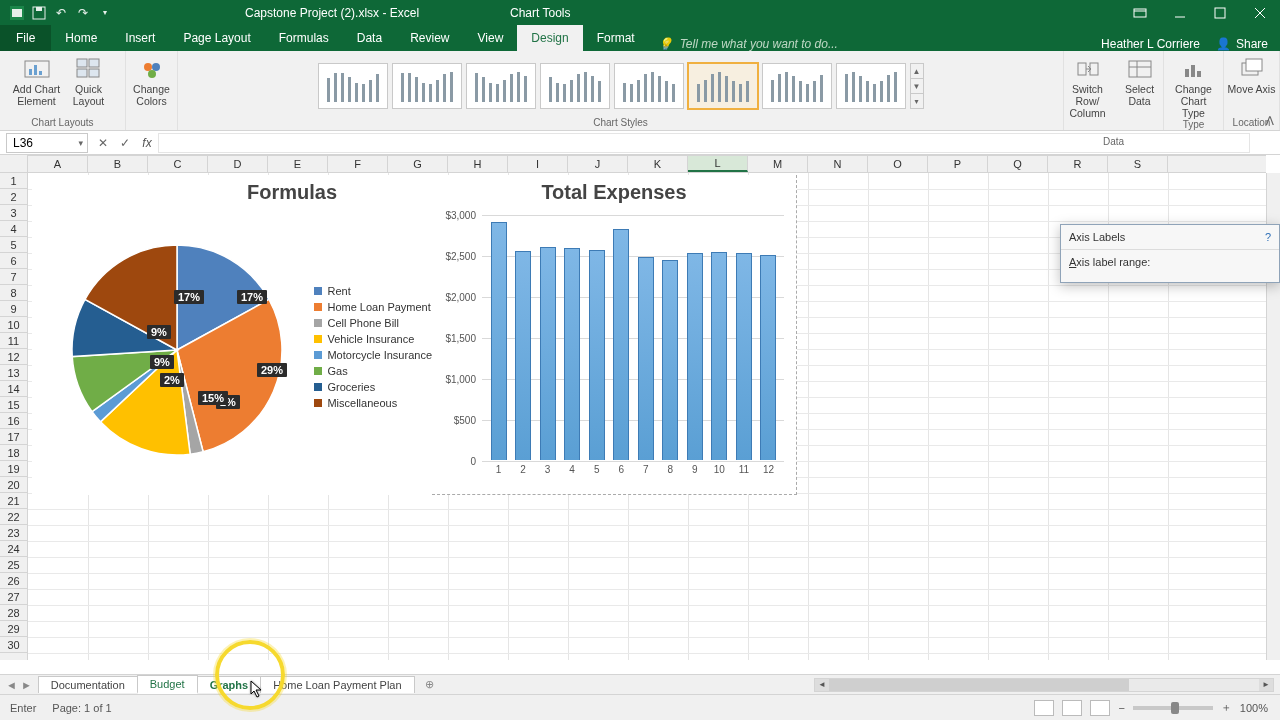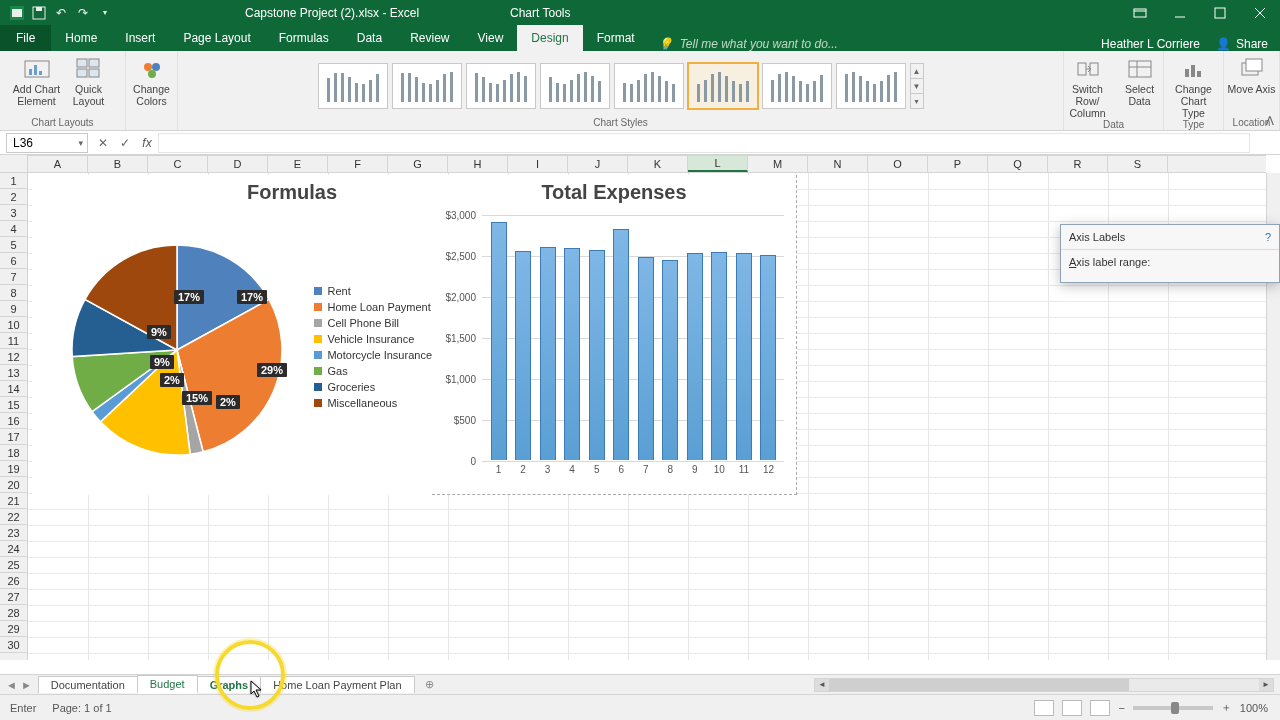--- a/index.html
+++ b/index.html
@@ -315,21 +315,21 @@
           <div class="tb" style="height: 29.9436px;"></div>
         </div>
         <div class="gallery-nav">
           <div>▲</div>
           <div>▼</div>
           <div>▾</div>
         </div>
       </div>
     <div class="rgroup-label">Chart Styles</div>
   </div>
-  <div class="rgroup" style="width:100px;">
+  <div class="rgroup" style="width:100px;gap:17px;">
     <div class="rgroup-body">
       <div class="bigbtn">
           <div class="ico"><svg width="28" height="24">
               <rect x="4" y="6" width="8" height="12" fill="none" stroke="#888"></rect>
               <rect x="16" y="6" width="8" height="12" fill="none" stroke="#888"></rect>
               <path d="M12 12 L16 12" stroke="#888"></path>
               <path d="M14 9 L17 12 L14 15" fill="none" stroke="#888"></path>
             </svg></div>
           <div class="lbl" style="white-space:pre-line">Switch Row/
 Column</div>
@@ -503,21 +503,21 @@
           <path d="M0 0 L13.159989524251923 104.17204363802017 A105 105 0 0 1 -76.54170587924823 71.8774461225123 Z" fill="#ffc000" stroke="#fff" stroke-width="1.5"></path>
           <path d="M0 0 L-76.54170587924823 71.8774461225123 A105 105 0 0 1 -84.94678440936947 61.71745149070969 Z" fill="#5b9bd5" stroke="#fff" stroke-width="1.5"></path>
           <path d="M0 0 L-84.94678440936947 61.71745149070969 A105 105 0 0 1 -104.79280648496851 6.593004550577926 Z" fill="#70ad47" stroke="#fff" stroke-width="1.5"></path>
           <path d="M0 0 L-104.79280648496851 6.593004550577926 A105 105 0 0 1 -92.01220140460566 -50.584135780680114 Z" fill="#255e91" stroke="#fff" stroke-width="1.5"></path>
           <path d="M0 0 L-92.01220140460566 -50.584135780680114 A105 105 0 0 1 -1.928818708657081e-14 -105 Z" fill="#9e480e" stroke="#fff" stroke-width="1.5"></path>
         </svg>
       <div id="pct-labels">
           <div class="pct-label" style="left: 205px; top: 115px;">17%</div>
           <div class="pct-label" style="left: 225px; top: 188px;">29%</div>
           <div class="pct-label" style="left: 184px; top: 220px;">2%</div>
-          <div class="pct-label" style="left: 150px; top: 216px;">15%</div>
+          <div class="pct-label" style="left: 166px; top: 216px;">15%</div>
           <div class="pct-label" style="left: 128px; top: 198px;">2%</div>
           <div class="pct-label" style="left: 118px; top: 180px;">9%</div>
           <div class="pct-label" style="left: 115px; top: 150px;">9%</div>
           <div class="pct-label" style="left: 142px; top: 115px;">17%</div>
         </div>
       <div class="legend" id="pie-legend">
           <div class="legend-item">
             <span class="legend-sw" style="background:#4f81bd"></span>
             <span>Rent</span>
           </div>

